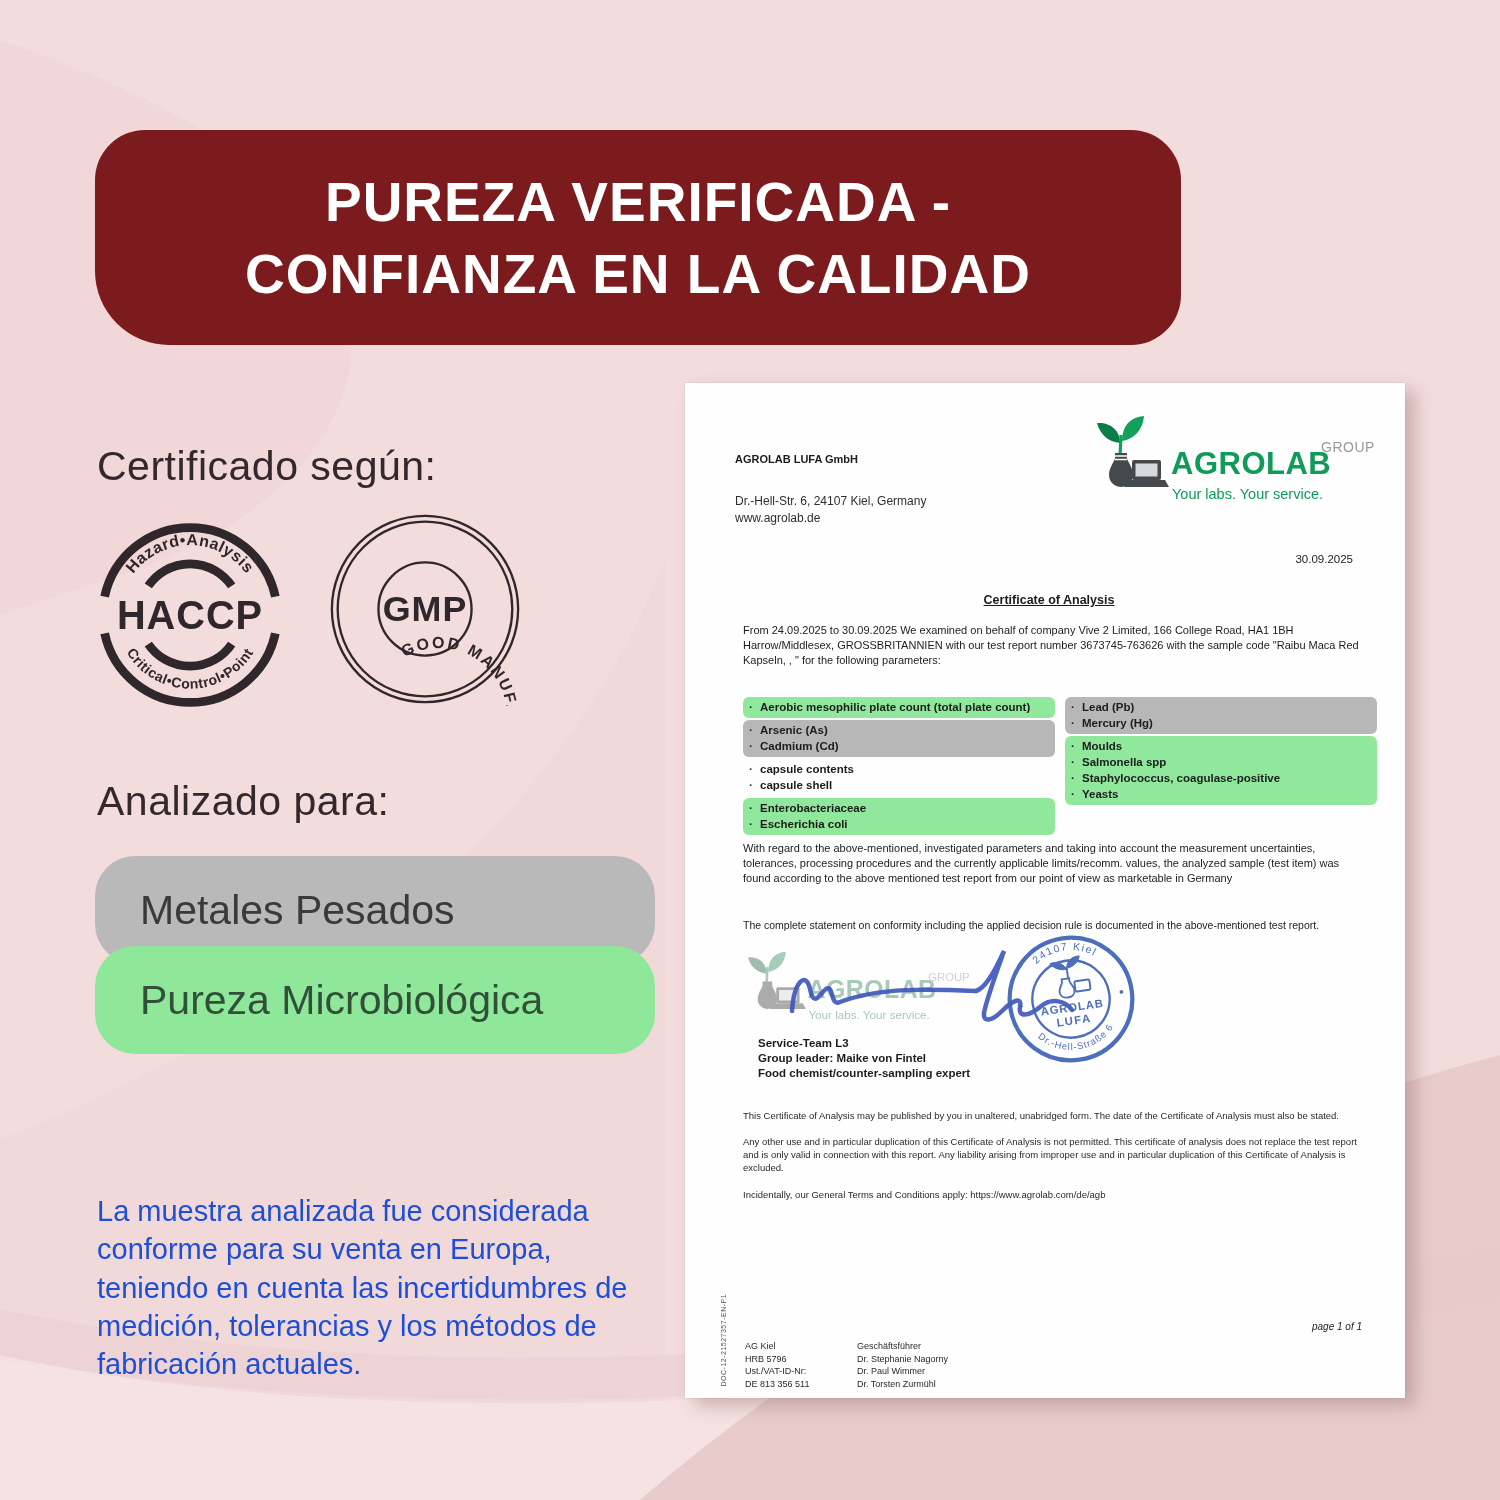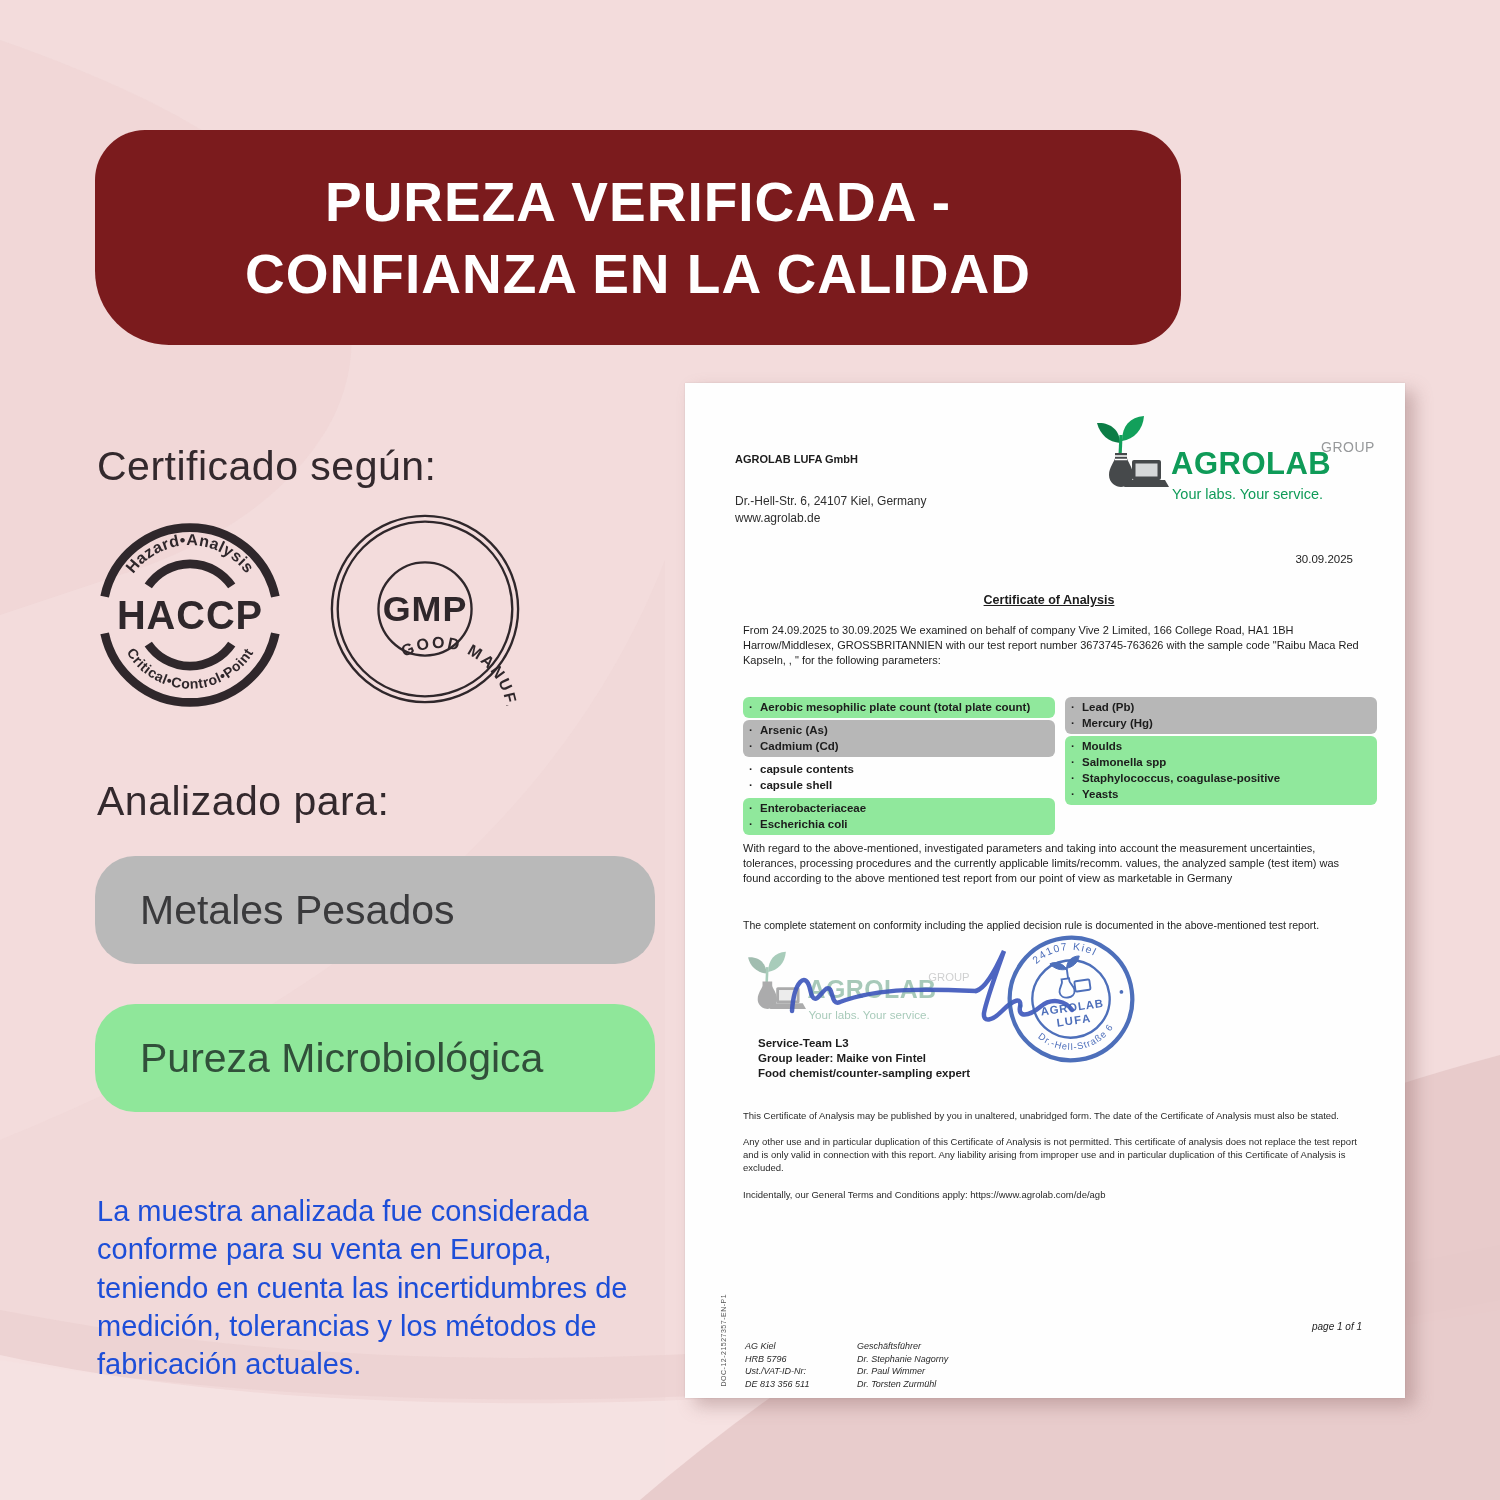--- a/index.html
+++ b/index.html
@@ -14,21 +14,21 @@
 
   
   .lhead{position:absolute;color:#33292d;font-size:41px;letter-spacing:.5px;font-weight:400;}
   #cert-head{left:97px;top:443px;}
   #analyzed-head{left:97px;top:778px;}
   .stamp{position:absolute;}
   #haccp{left:93px;top:518px;width:194px;height:194px;}
   #gmp{left:328px;top:512px;width:194px;height:194px;}
   .pill{position:absolute;left:95px;width:560px;height:108px;border-radius:40px;display:flex;align-items:center;padding-left:45px;box-sizing:border-box;font-size:41px;color:#3a3a3c;}
   #pill-metals{top:856px;background:#b9b9b9;}
-  #pill-micro{top:1004px;background:#8fe79a;color:#31503a;}
+  #pill-micro{top:946px;background:#8fe79a;color:#31503a;}
   .disclaimer{position:absolute;left:97px;top:1192px;width:548px;font-size:29px;line-height:1.32;color:#1d4ed8;}
 
   
   .doc{position:absolute;left:685px;top:383px;width:720px;height:1015px;background:#fefefe;
     box-shadow:10px 8px 16px rgba(140,100,100,.38),0 0 2px rgba(0,0,0,.10);color:#1c1c1c;}
   .doc-company{position:absolute;left:50px;top:70px;font-size:11px;font-weight:700;}
   .doc-address{position:absolute;left:50px;top:110px;font-size:12px;line-height:1.45;color:#2e2e2e;}
   .doc-logo{position:absolute;right:26px;top:30px;width:292px;height:96px;}
   .doc-date{position:absolute;right:52px;top:170px;font-size:11.5px;}
   .doc-title{position:absolute;left:0;right:0;top:210px;text-align:center;font-size:12.5px;font-weight:700;text-decoration:underline;padding-left:8px;}
@@ -44,21 +44,21 @@
   .doc-conclusion-note{position:absolute;left:58px;top:535px;width:622px;font-size:10.5px;line-height:1.35;color:#222;}
   .sig-watermark{position:absolute;left:55px;top:565px;width:235px;height:80px;opacity:.45;filter:saturate(.55);}
   .sig-scribble{position:absolute;left:95px;top:548px;width:305px;height:105px;}
   .blue-stamp{position:absolute;left:320px;top:550px;width:132px;height:132px;opacity:.92;}
   .signatory{position:absolute;left:73px;top:653px;font-size:11.5px;font-weight:700;line-height:1.32;}
   .legal{position:absolute;left:58px;width:624px;font-size:9.5px;line-height:1.35;color:#2a2a2a;}
   #legal1{top:727px;}
   #legal2{top:753px;}
   #legal3{top:806px;}
   .doc-num{position:absolute;left:-17px;top:945px;font-size:7px;color:#555;transform:rotate(-90deg);transform-origin:center;width:110px;letter-spacing:.5px;}
-  .foot-col{position:absolute;font-size:9px;line-height:1.4;color:#2a2a2a;font-style:italic;}
+  .foot-col{position:absolute;font-size:9px;line-height:1.4;color:#2a2a2a;}
   #foot1{left:60px;top:957px;}
   #foot2{left:172px;top:957px;}
   .doc-page{position:absolute;right:43px;top:938px;font-size:10px;font-style:italic;}
 </style>
 </head>
 <body>
 
 <div id="canvas">
 
   <svg id="bg" viewBox="0 0 1500 1500" preserveAspectRatio="none">

